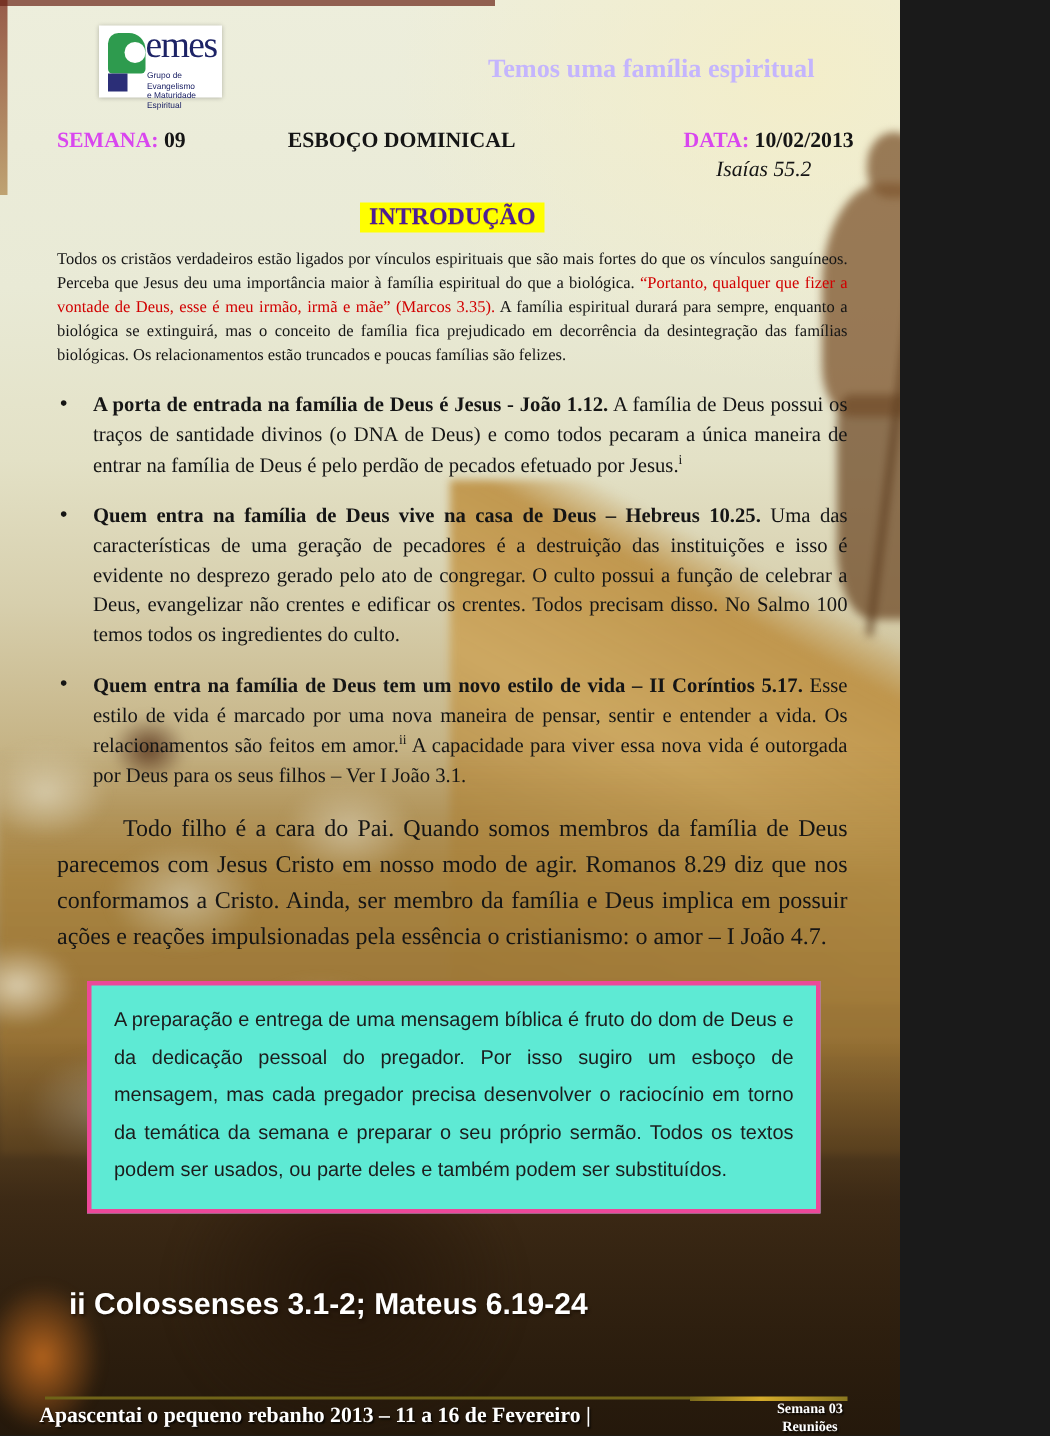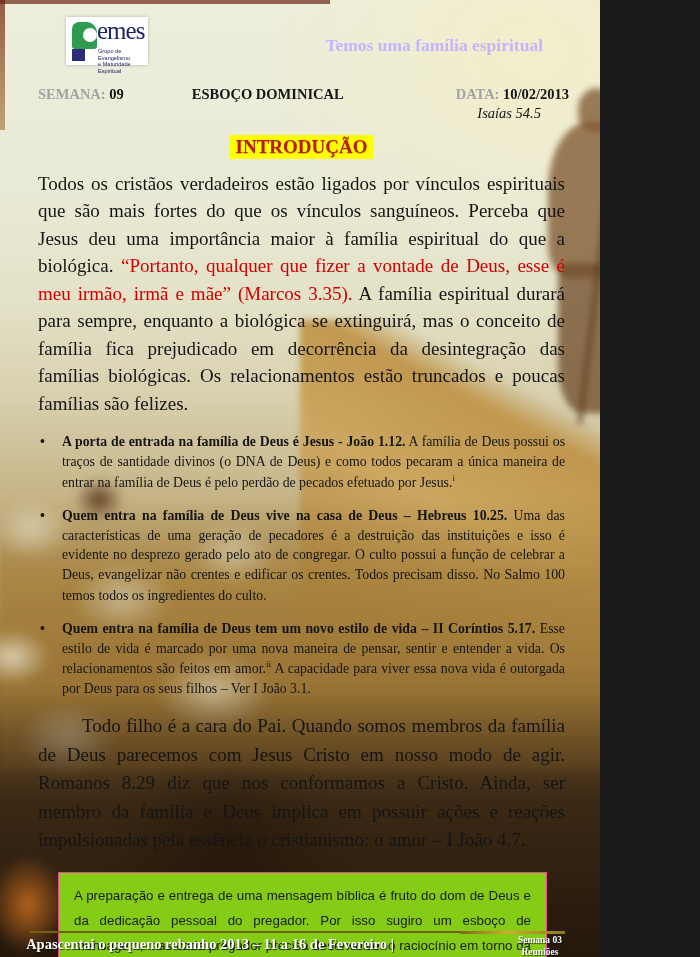--- a/index.html
+++ b/index.html
@@ -50,43 +50,43 @@
   .logo-box{position:relative;width:82px;height:48px;background:#fff;margin:17px 0 0 28px;
       box-shadow:0 0 3px rgba(0,0,0,.25);flex:0 0 auto;}
   .logo-c-green{position:absolute;left:6px;top:5px;width:25px;height:27px;background:#2e9b4e;border-radius:7px 11px 3px 3px;}
   .logo-c-hole{position:absolute;left:17px;top:11px;width:14px;height:14px;background:#fff;border-radius:50%;}
   .logo-c-navy{position:absolute;left:6px;top:32px;width:13px;height:12px;background:#2b2e77;}
   .logo-word{position:absolute;left:31px;top:0px;font-size:25px;color:#1d2366;letter-spacing:-1px;}
   .logo-sub{position:absolute;left:32px;top:31px;font-size:5.6px;line-height:1.2;color:#1d2366;font-family:"Liberation Sans",sans-serif;}
   .doc-title{margin:35px 22px 0 auto;font-size:17.5px;font-weight:bold;color:#c4b5fd;}
 
   .meta{display:flex;margin-top:21px;font-size:14.5px;font-weight:bold;white-space:nowrap;}
-  .meta-label{color:#a3a3a3;}
+  .meta-label{color:#d946ef;}
   .meta-center{margin-left:68px;}
   .meta-right{margin-left:112px;text-align:center;}
 
   .epigraph{margin-top:3px;padding:0 44px;text-align:center;font-style:italic;font-size:14.5px;line-height:1.38;}
   .epigraph-ref{margin:2px 24px 0 0;text-align:right;font-style:italic;font-size:14.5px;}
 
   .section-heading{text-align:center;margin-top:13px;}
-  .hl{display:inline-block;background:#ffff00;color:#b91c1c;font-weight:bold;font-size:19px;
+  .hl{display:inline-block;background:#ffff00;color:#4c1d95;font-weight:bold;font-size:16px;
       padding:1px 6px;text-shadow:0 1px 0 rgba(120,0,0,.25);}
 
-  .intro-para{margin-top:11px;font-size:19px;line-height:1.445;text-align:justify;}
+  .intro-para{margin-top:11px;font-size:11px;line-height:1.445;text-align:justify;}
   .red-quote{color:#d10000;}
 
   .bullets{margin:15px 0 0 24px;}
   .bullet{position:relative;margin-bottom:14px;font-size:13.8px;line-height:1.43;text-align:justify;}
   .bullet::before{content:"\2022";position:absolute;left:-22px;top:0;font-size:14px;font-weight:bold;}
   .b-lead{font-weight:bold;font-family:Liberation Serif, serif;}
   sup{font-size:9px;}
 
-  .concl-para{margin-top:10px;font-size:19px;line-height:1.5;text-align:justify;text-indent:44px;}
+  .concl-para{margin-top:10px;font-size:16px;line-height:1.5;text-align:justify;text-indent:44px;}
 
-  .note-box{margin:17px 18px 0 20px;background:#84cc16;border:1px solid #ec4899;
+  .note-box{margin:17px 18px 0 20px;background:#5eead4;border:3px solid #ec4899;
       padding:11px 15px 13px 15px;font-family:"Liberation Sans",sans-serif;font-size:13.3px;
       line-height:1.88;text-align:justify;color:#1c1c1c;}
 
   .endnotes{margin:46px 0 0 8px;font-family:"Liberation Sans",sans-serif;font-weight:bold;
       font-size:20px;line-height:1.55;color:#ffffff;text-shadow:1px 1px 2px rgba(20,10,0,.65);}
 
   .footer{position:absolute;z-index:3;left:0;right:0;bottom:0;height:26px;}
   .footer-line{position:absolute;left:30px;right:140px;top:0;height:2px;background:#6f6318;}
   .footer-line-right{position:absolute;right:35px;width:105px;top:0;height:3px;
       background:linear-gradient(90deg,#7a6a1c,#d4ab2b 45%,#8a771f);}
@@ -134,21 +134,21 @@
       </div>
       <div class="doc-title">Temos uma família espiritual</div>
     </div>
 
     <div class="meta">
       <span><span class="meta-label">SEMANA:</span> <span>09</span></span>
       <span class="meta-center">ESBOÇO DOMINICAL</span>
       <span class="meta-right"><span class="meta-label">DATA:</span> <span>10/02/2013</span></span>
     </div>
 
-    <div class="epigraph-ref">Isaías 54.5</div>
+    <div class="epigraph-ref">Isaías 55.2</div>
 
     <div class="section-heading">
       <span class="hl">INTRODUÇÃO</span>
     </div>
     <div class="intro-para"><span>Todos os cristãos verdadeiros estão ligados por vínculos espirituais que são mais fortes do que os vínculos sanguíneos. Perceba que Jesus deu uma importância maior à família espiritual do que a biológica. </span><span class="red-quote">“Portanto, qualquer que fizer a vontade de Deus, esse é meu irmão, irmã e mãe” (Marcos 3.35).</span><span> A família espiritual durará para sempre, enquanto a biológica se extinguirá, mas o conceito de família fica prejudicado em decorrência da desintegração das famílias biológicas. Os relacionamentos estão truncados e poucas famílias são felizes.</span></div>
 
     <div class="bullets">
       <div class="bullet"><span class="b-lead">A porta de entrada na família de Deus é Jesus - João 1.12.</span><span> A família de Deus possui os traços de santidade divinos (o DNA de Deus) e como todos pecaram a única maneira de entrar na família de Deus é pelo perdão de pecados efetuado por Jesus.</span><sup>i</sup><span></span></div>
       <div class="bullet"><span class="b-lead">Quem entra na família de Deus vive na casa de Deus – Hebreus 10.25.</span><span> Uma das características de uma geração de pecadores é a destruição das instituições e isso é evidente no desprezo gerado pelo ato de congregar. O culto possui a função de celebrar a Deus, evangelizar não crentes e edificar os crentes. Todos precisam disso. No Salmo 100 temos todos os ingredientes do culto.</span><sup></sup><span></span></div>
       <div class="bullet"><span class="b-lead">Quem entra na família de Deus tem um novo estilo de vida – II Coríntios 5.17.</span><span> Esse estilo de vida é marcado por uma nova maneira de pensar, sentir e entender a vida. Os relacionamentos são feitos em amor.</span><sup>ii</sup><span> A capacidade para viver essa nova vida é outorgada por Deus para os seus filhos – Ver I João 3.1.</span></div>

